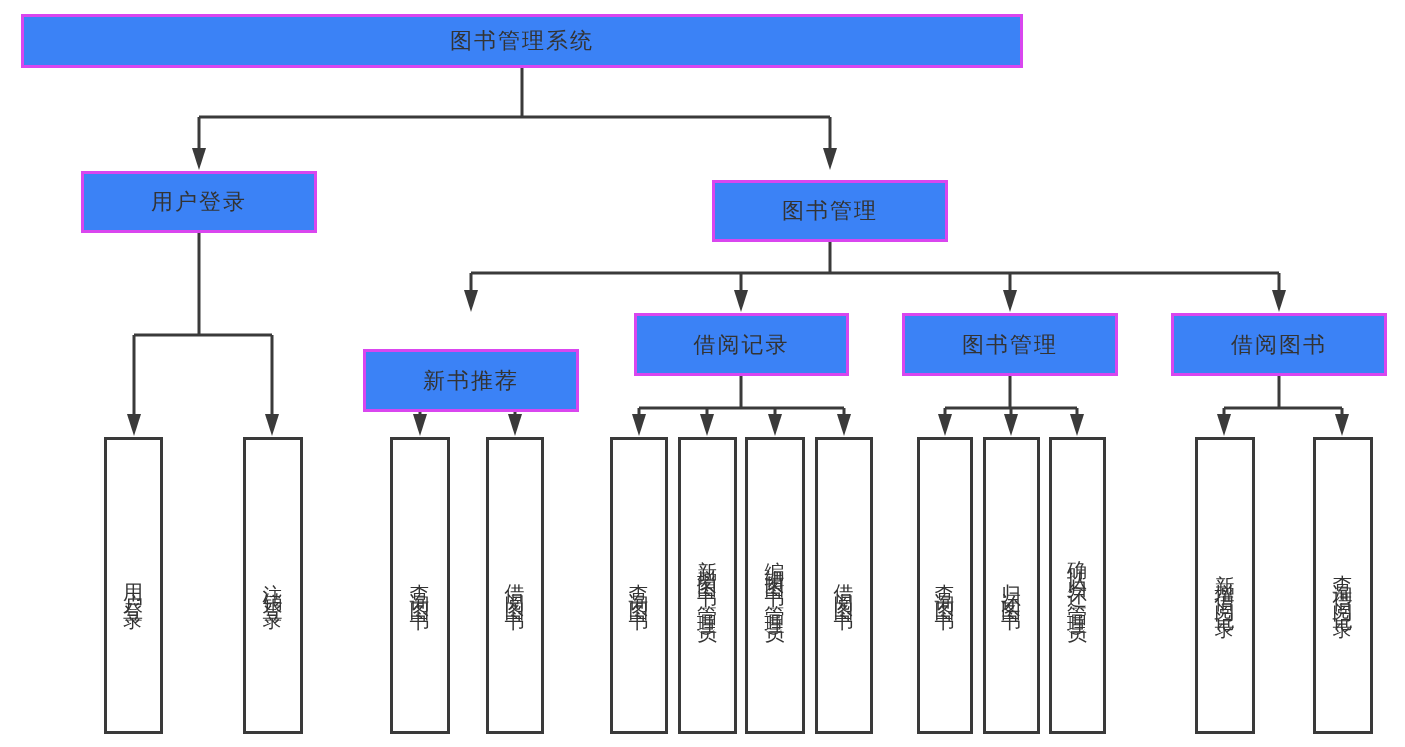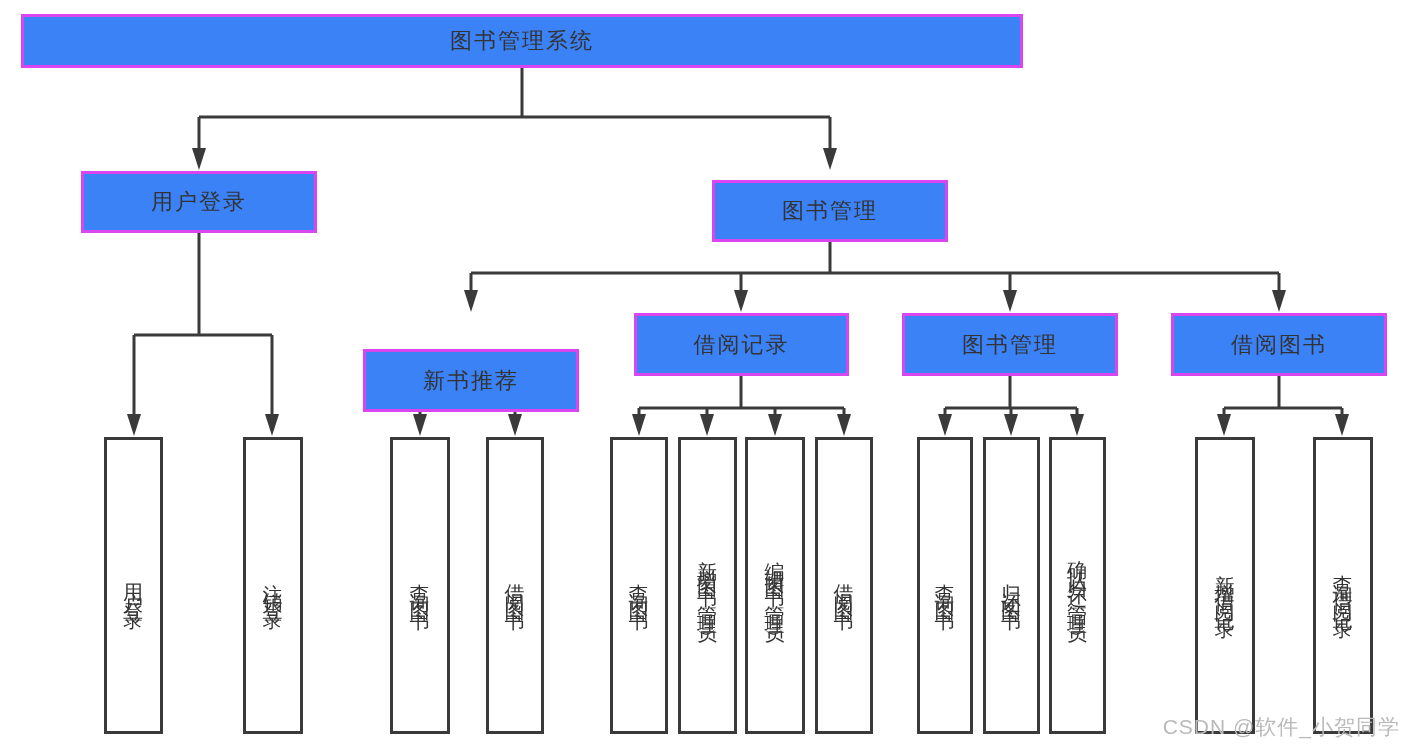--- a/index.html
+++ b/index.html
@@ -150,15 +150,14 @@
     <span>确认归还（管理员）</span>
   </div>
 
   <div class="leaf" style="left:1195px; width:60px;">
     <span>新增借阅记录</span>
   </div>
   <div class="leaf" style="left:1313px; width:60px;">
     <span>查询借阅记录</span>
   </div>
 
-  <div class="watermark">CSDN @软件_小贺同学</div>
 
 </div>
 
 </body></html>

